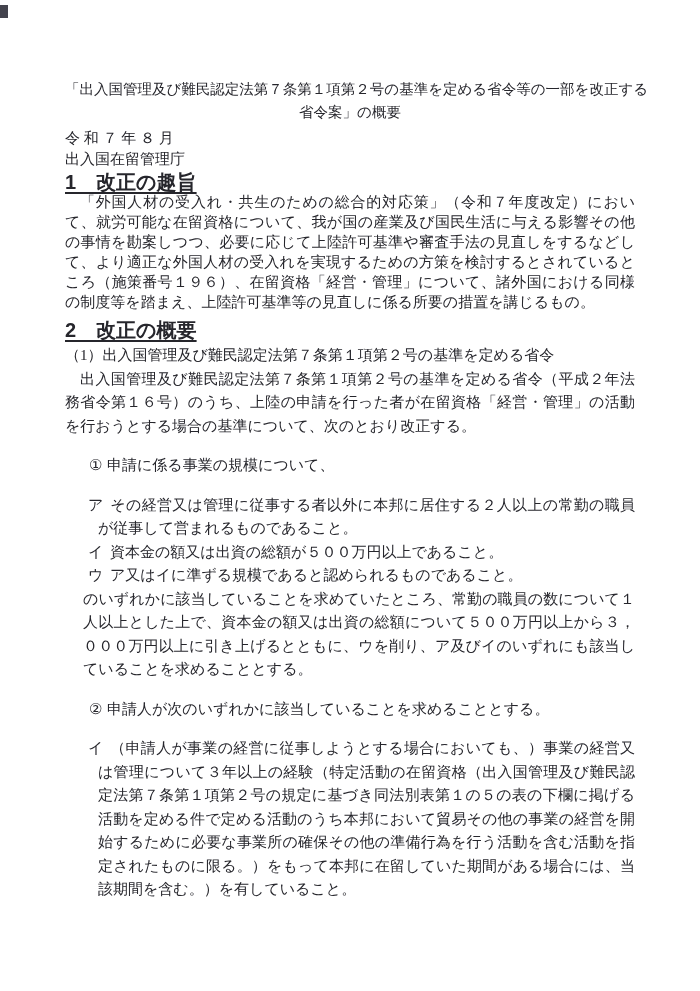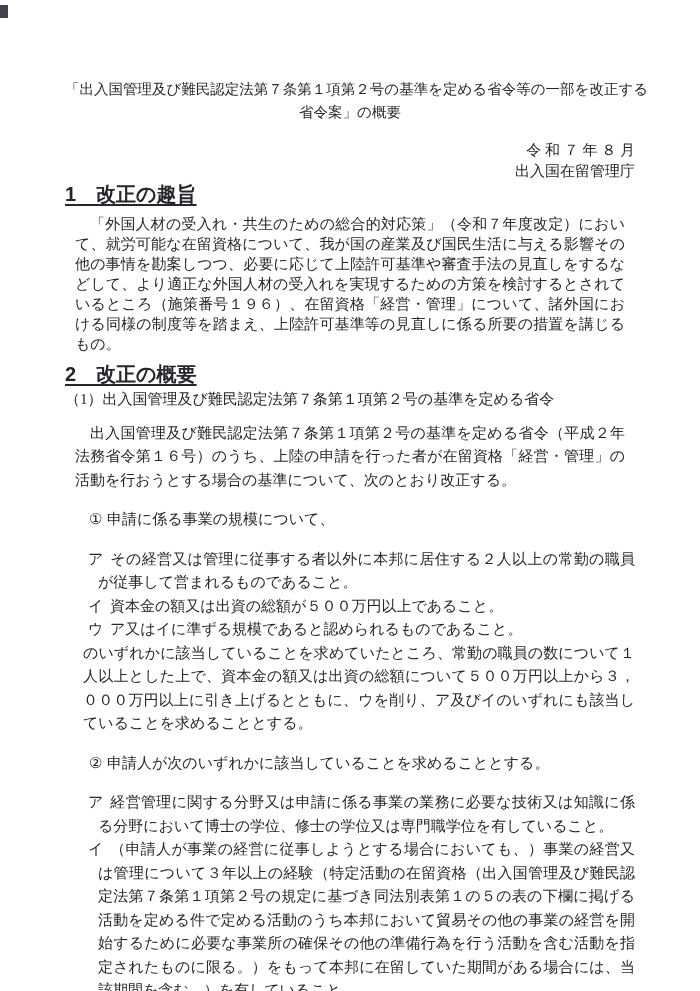--- a/index.html
+++ b/index.html
@@ -28,40 +28,39 @@
     padding: 0 65px;
   }
   .doc-title {
     margin-top: 78px;
     text-align: center;
     line-height: 23px;
     font-size: 14.5px;
     white-space: nowrap;
   }
   .date-block {
-    margin-top: 16px;
-    text-align: right;
+    margin-top: 4px;
     line-height: 21px;
   }
   .heading {
     font-family: "Liberation Sans", "DejaVu Sans", sans-serif;
     font-weight: bold;
     font-size: 20px;
     line-height: 20px;
     margin: 0;
   }
   .heading-1 { margin-top: 2px; }
   .heading-2 { margin-top: 8px; }
   .hl {
     text-decoration: underline;
     text-decoration-thickness: 1.5px;
     text-underline-offset: 3px;
   }
   .body-par {
-    margin: 10px;
+    margin: 0;
     text-align: justify;
     line-height: 23.5px;
   }
   .lh20 { line-height: 20px; }
   .first-indent { text-indent: 15px; }
   .sub-heading {
     margin: 4px 0 0 0;
     line-height: 23.5px;
   }
   .item-l1 {
@@ -127,17 +126,16 @@
   <p class="item-l2"><span class="marker">ア</span><span>その経営又は管理に従事する者以外に本邦に居住する２人以上の常勤の職員が従事して営まれるものであること。</span></p>
 
   <p class="item-l2"><span class="marker">イ</span><span>資本金の額又は出資の総額が５００万円以上であること。</span></p>
 
   <p class="item-l2"><span class="marker">ウ</span><span>ア又はイに準ずる規模であると認められるものであること。</span></p>
 
   <p class="conclusion-par">のいずれかに該当していることを求めていたところ、常勤の職員の数について１人以上とした上で、資本金の額又は出資の総額について５００万円以上から３，０００万円以上に引き上げるとともに、ウを削り、ア及びイのいずれにも該当していることを求めることとする。</p>
 
   <p class="item-l1"><span class="marker">②</span><span>申請人が次のいずれかに該当していることを求めることとする。</span></p>
 
-  <p class="item-l2"><span class="marker">ア</span><span>経営管理に関する分野又は申請に係る事業の業務に必要な技術又は知識に係る分野において博士の学位、修士の学位又は専門職学位を有していること。</span></p>
 
   <p class="item-l2"><span class="marker">イ</span><span>（申請人が事業の経営に従事しようとする場合においても、）事業の経営又は管理について３年以上の経験（特定活動の在留資格（出入国管理及び難民認定法第７条第１項第２号の規定に基づき同法別表第１の５の表の下欄に掲げる活動を定める件で定める活動のうち本邦において貿易その他の事業の経営を開始するために必要な事業所の確保その他の準備行為を行う活動を含む活動を指定されたものに限る。）をもって本邦に在留していた期間がある場合には、当該期間を含む。）を有していること。</span></p>
 
 </div>
 
 </body></html>

